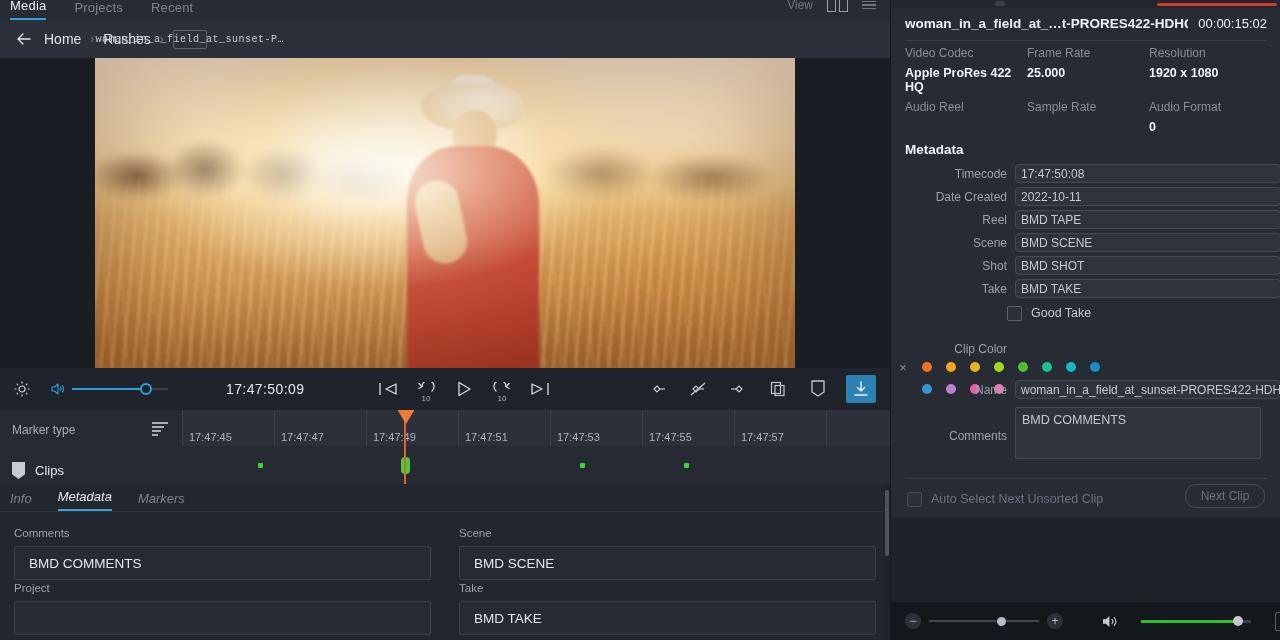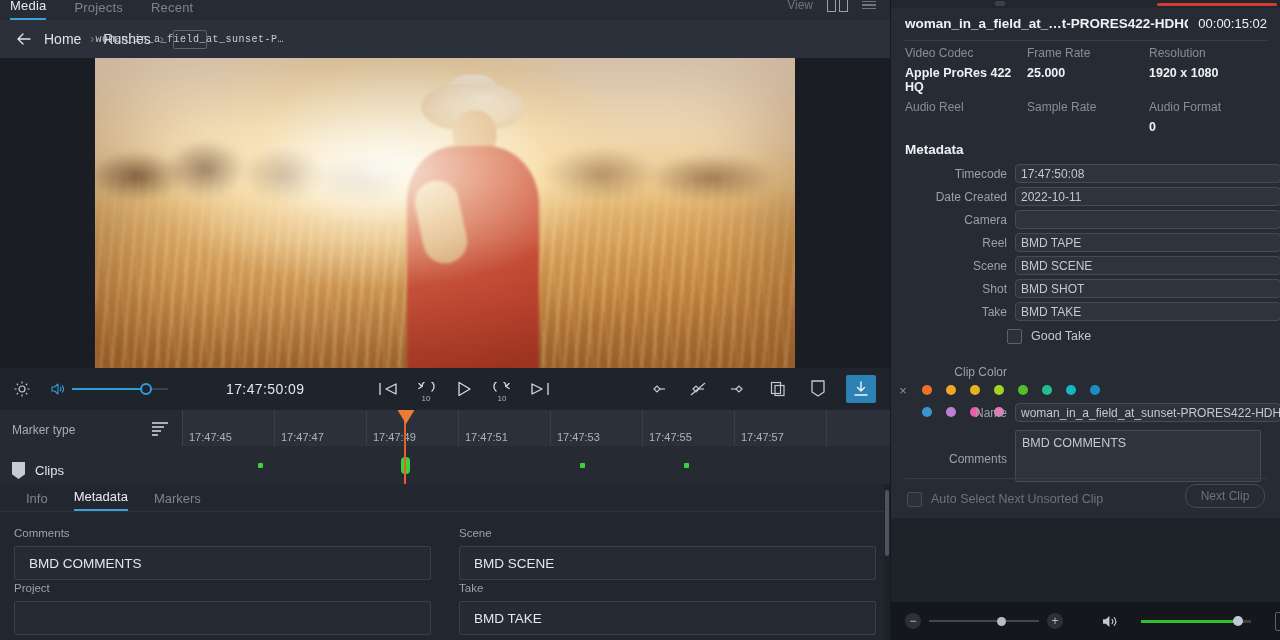--- a/index.html
+++ b/index.html
@@ -121,22 +121,22 @@
   .tick span{position:absolute;left:6px;top:21px;font-size:11px;color:#aeb4bd;white-space:nowrap;}
   .lane{position:absolute;left:182px;top:36px;width:708px;height:38px;background:#262a32;}
   .marker{position:absolute;width:5px;height:5px;border-radius:1px;background:#3fcf3f;top:17px;}
   .marker.big{width:9px;height:17px;border-radius:4px;top:11px;}
   .playhead{position:absolute;top:0;width:2px;height:74px;background:#e2622a;}
   .phhandle{position:absolute;top:0;width:17px;height:14px;background:#ef7b33;transform:translateX(-7.5px);
     clip-path:polygon(0 0,100% 0,50% 100%);}
 
   
   .btabs{position:absolute;left:0;top:484px;width:890px;height:28px;background:#22262e;
-    display:flex;align-items:flex-end;gap:26px;padding-left:26px;box-sizing:border-box;
-    border-bottom:1px solid #2d323b;}
+    display:flex;align-items:flex-end;gap:26px;padding-left:10px;box-sizing:border-box;
+    border-bottom:1px solid #2d323b;font-style:italic;}
   .btab{font-size:13px;color:#7d8491;padding-bottom:5px;}
   .btab.active{color:#e8ebef;border-bottom:2px solid #3b9fd8;}
   .bform{position:absolute;left:0;top:513px;width:890px;height:127px;background:#22262e;
     padding:14px 14px 0 14px;box-sizing:border-box;
     display:grid;grid-template-columns:1fr 1fr;column-gap:28px;row-gap:2px;align-content:start;}
   .fld{display:block;}
   .fld label{display:block;font-size:11.5px;color:#9aa1ad;margin-bottom:7px;}
   .fld .inp{height:34px;background:#262b33;border:1px solid #3a404a;border-radius:2px;
     display:flex;align-items:center;padding:0 14px;box-sizing:border-box;font-size:13.5px;color:#e3e7ec;}
 
@@ -478,24 +478,20 @@
     <div class="r-fields">
       <div class="frow">
         <span class="flabel">Timecode</span>
         <span class="fin">17:47:50:08</span>
       </div>
       <div class="frow">
         <span class="flabel">Date Created</span>
         <span class="fin">2022-10-11</span>
       </div>
       <div class="frow">
-        <span class="flabel">Camera</span>
-        <span class="fin"></span>
-      </div>
-      <div class="frow">
         <span class="flabel">Reel</span>
         <span class="fin">BMD TAPE</span>
       </div>
       <div class="frow">
         <span class="flabel">Scene</span>
         <span class="fin">BMD SCENE</span>
       </div>
       <div class="frow">
         <span class="flabel">Shot</span>
         <span class="fin">BMD SHOT</span>

